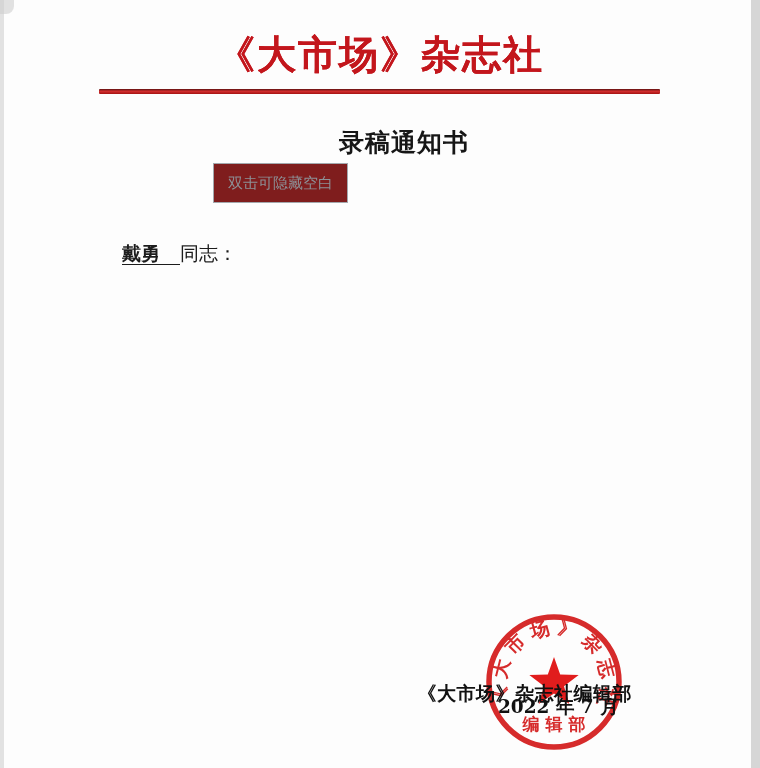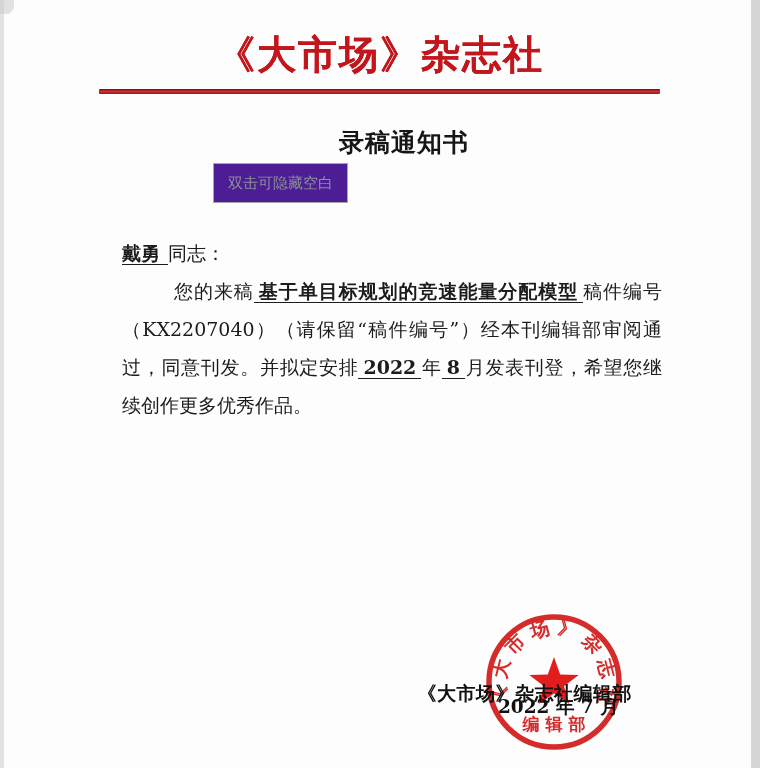--- a/index.html
+++ b/index.html
@@ -26,38 +26,38 @@
   }
   .doc-heading{
     position:absolute;left:16px;top:126px;width:100%;text-align:center;
     font-size:25px;font-weight:bold;color:#161616;
     font-family:"Liberation Sans","DejaVu Sans",sans-serif;
     letter-spacing:1px;
     margin-left:8px;
   }
   .hide-blank{
     position:absolute;left:213px;top:163px;width:135px;height:40px;
-    border:1px solid #a3a8ad;background:#4c1d95;
+    border:1px solid #a3a8ad;background:#7f1d1d;
     display:flex;align-items:center;justify-content:center;
     font-size:15px;color:#8d9197;
     font-family:"Liberation Sans","DejaVu Sans",sans-serif;
     cursor:pointer;box-sizing:border-box;white-space:nowrap;
   }
   .body-text{
     position:absolute;left:122px;top:234px;width:540px;
     font-size:19px;line-height:38px;color:#1c1c1c;
     text-align:justify;
   }
   .body-text p{margin:0;}
   .p-indent1{text-indent:52px;}
   .p-indent2{text-indent:38px;}
   .b{font-weight:bold;}
   .u{border-bottom:1.6px solid #1c1c1c;}
   .pad-sm{padding:0 5px;}
-  .pad-name{padding-right:8px;}
+  .pad-name{padding-right:20px;}
 
   .sig-org{
     position:absolute;right:128px;top:652px;
     font-size:19px;color:#111;font-weight:600;letter-spacing:.5px;
     z-index:3;white-space:nowrap;margin-top:29px;
   }
   .sig-date{
     position:absolute;left:498px;top:694px;width:104px;text-align:center;
     font-size:18.5px;color:#111;font-weight:600;z-index:3;white-space:nowrap;
   }
@@ -77,21 +77,20 @@
 <div class="masthead">《大市场》杂志社</div>
 <div class="rule"></div>
 <div class="doc-heading">录稿通知书</div>
 
 <div class="hide-blank">
   <span>双击可隐藏空白</span>
 </div>
 
 <div class="body-text">
   <p><span class="b u pad-name">戴勇</span><span>同志：</span></p>
-  <p class="p-indent1"><span>您的来稿</span><span class="b u pad-sm">基于单目标规划的竞速能量分配模型</span><span>稿件编号（KX2207040）（请保留“稿件编号”）经本刊编辑部审阅通过，同意刊发。并拟定安排</span><span class="b u pad-sm">2022</span><span>年</span><span class="b u pad-sm">8</span><span>月发表刊登，希望您继续创作更多优秀作品。</span></p>
 </div>
 
 <div class="sig-org">《大市场》杂志社编辑部</div>
 <div class="sig-date">2022 年 7 月</div>
 
 <div class="seal">
   <svg viewBox="0 0 142 142" xmlns="http://www.w3.org/2000/svg">
     <circle cx="71" cy="71" r="65" fill="none" stroke="#d42020" stroke-width="5.5"></circle>
     <defs>
       <path id="sealArc" d="M 29.4 95 A 48 48 0 1 1 112.6 95" fill="none"></path>

